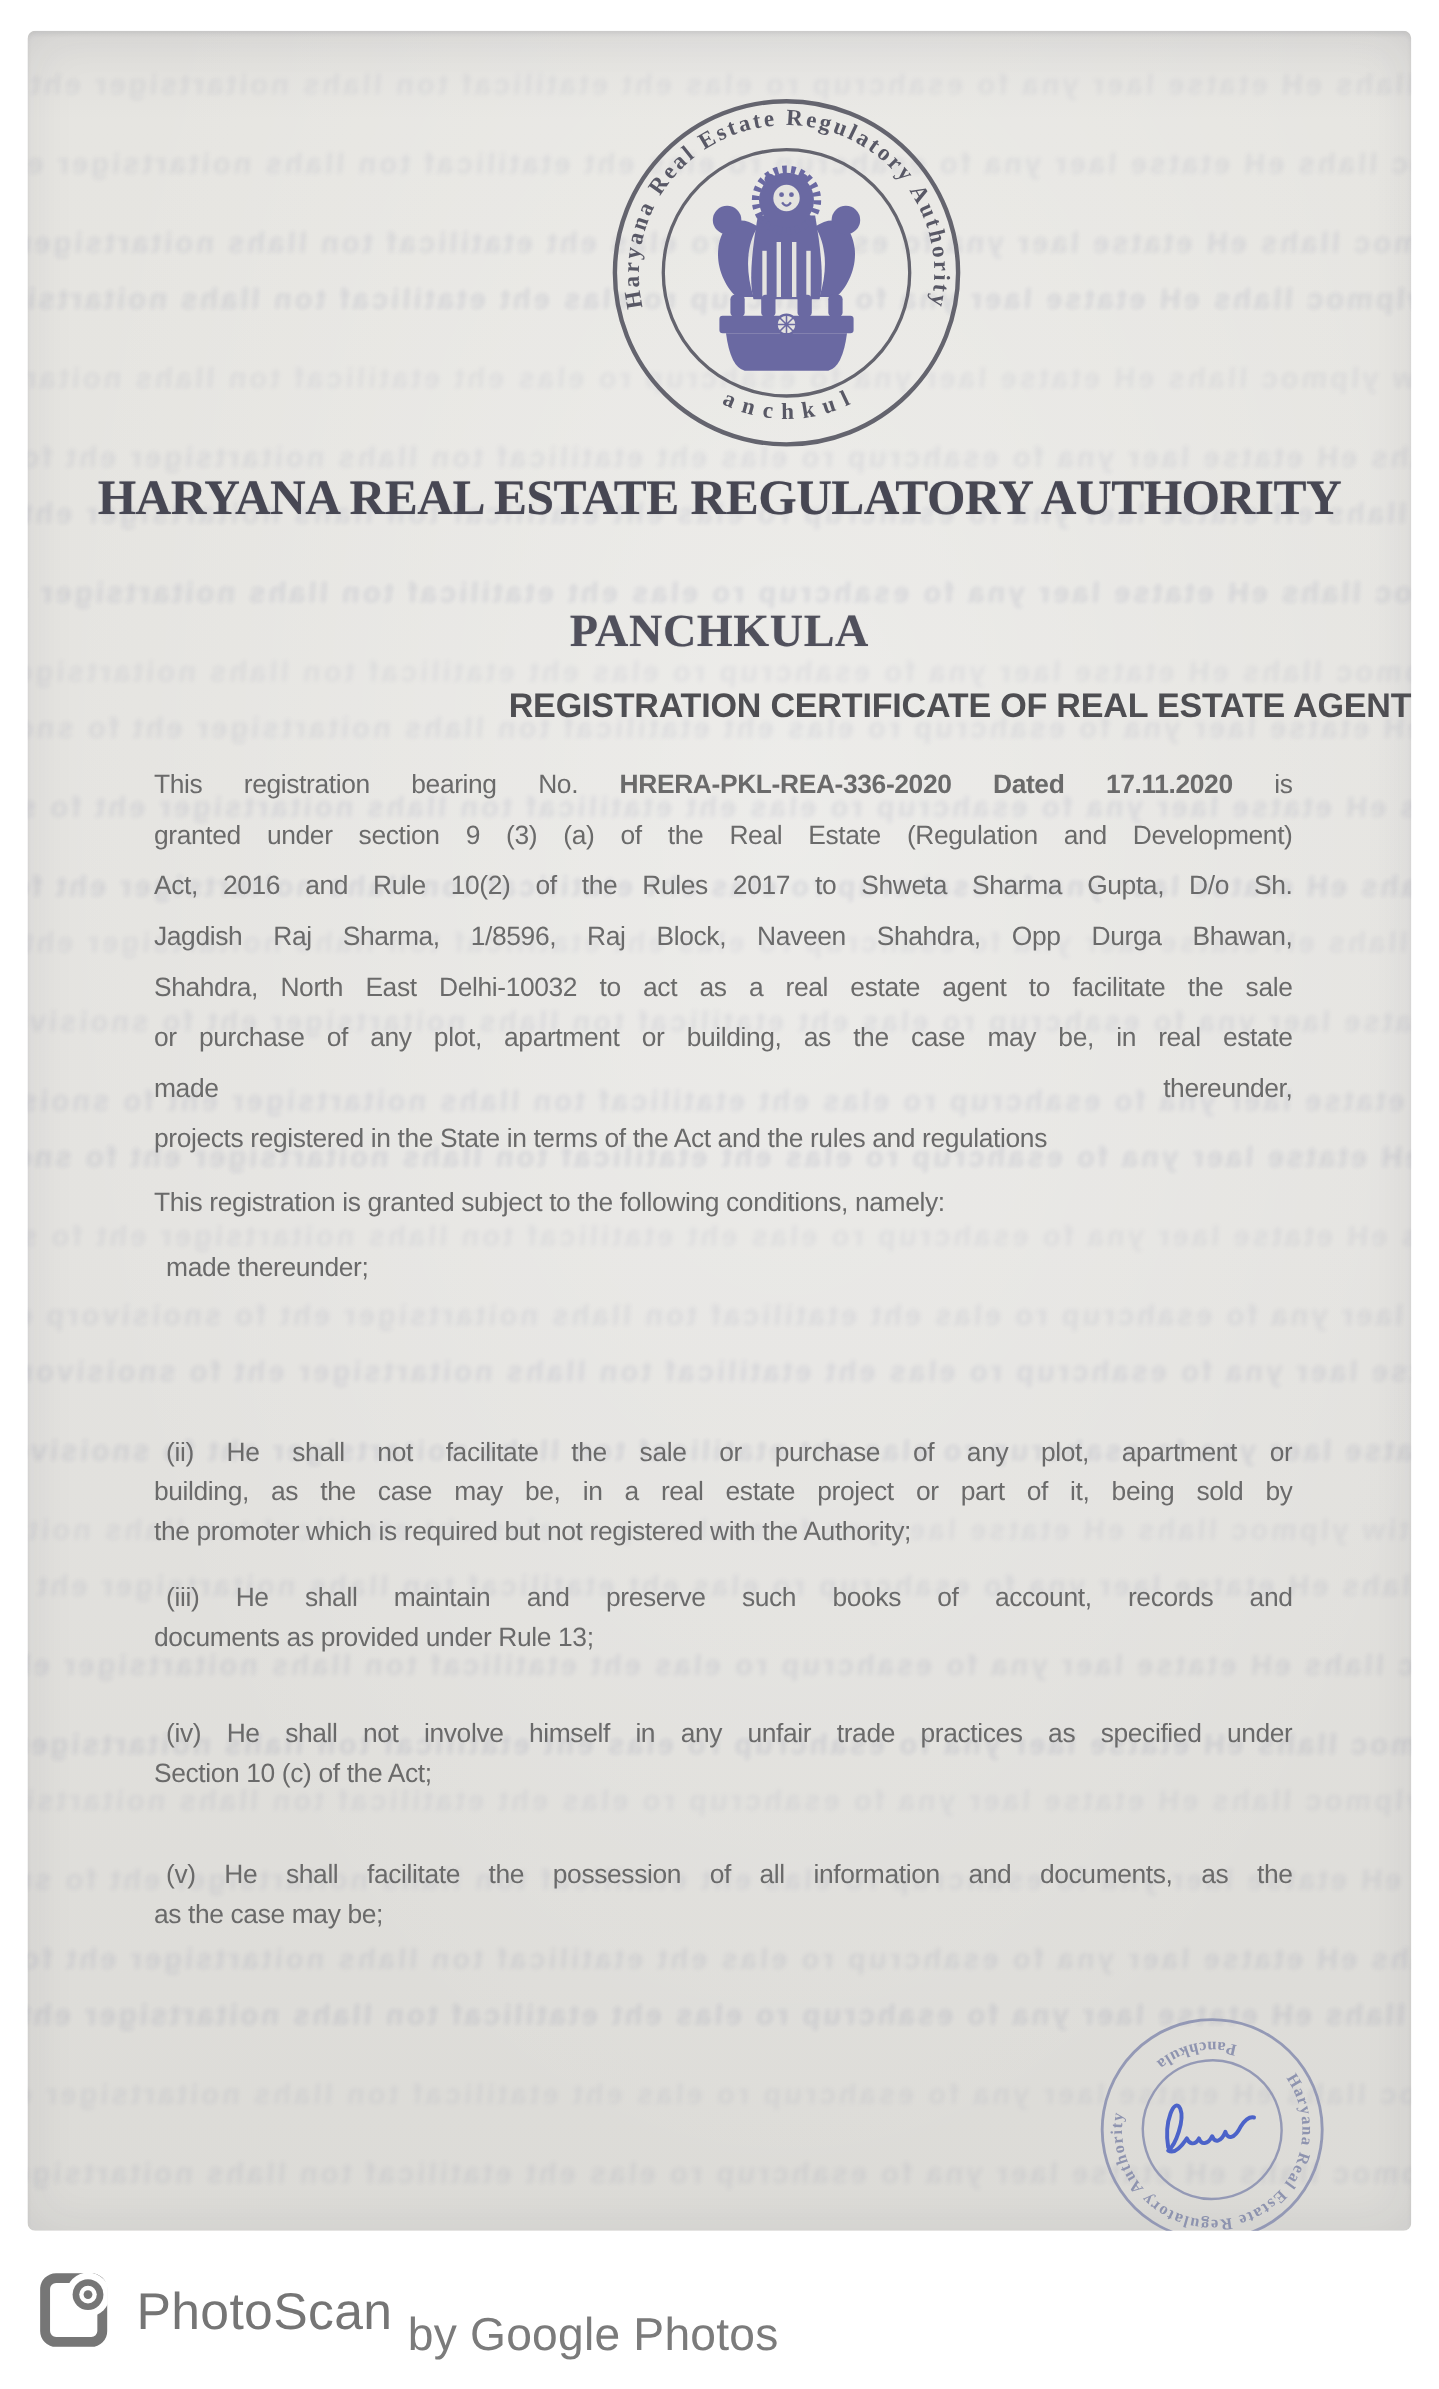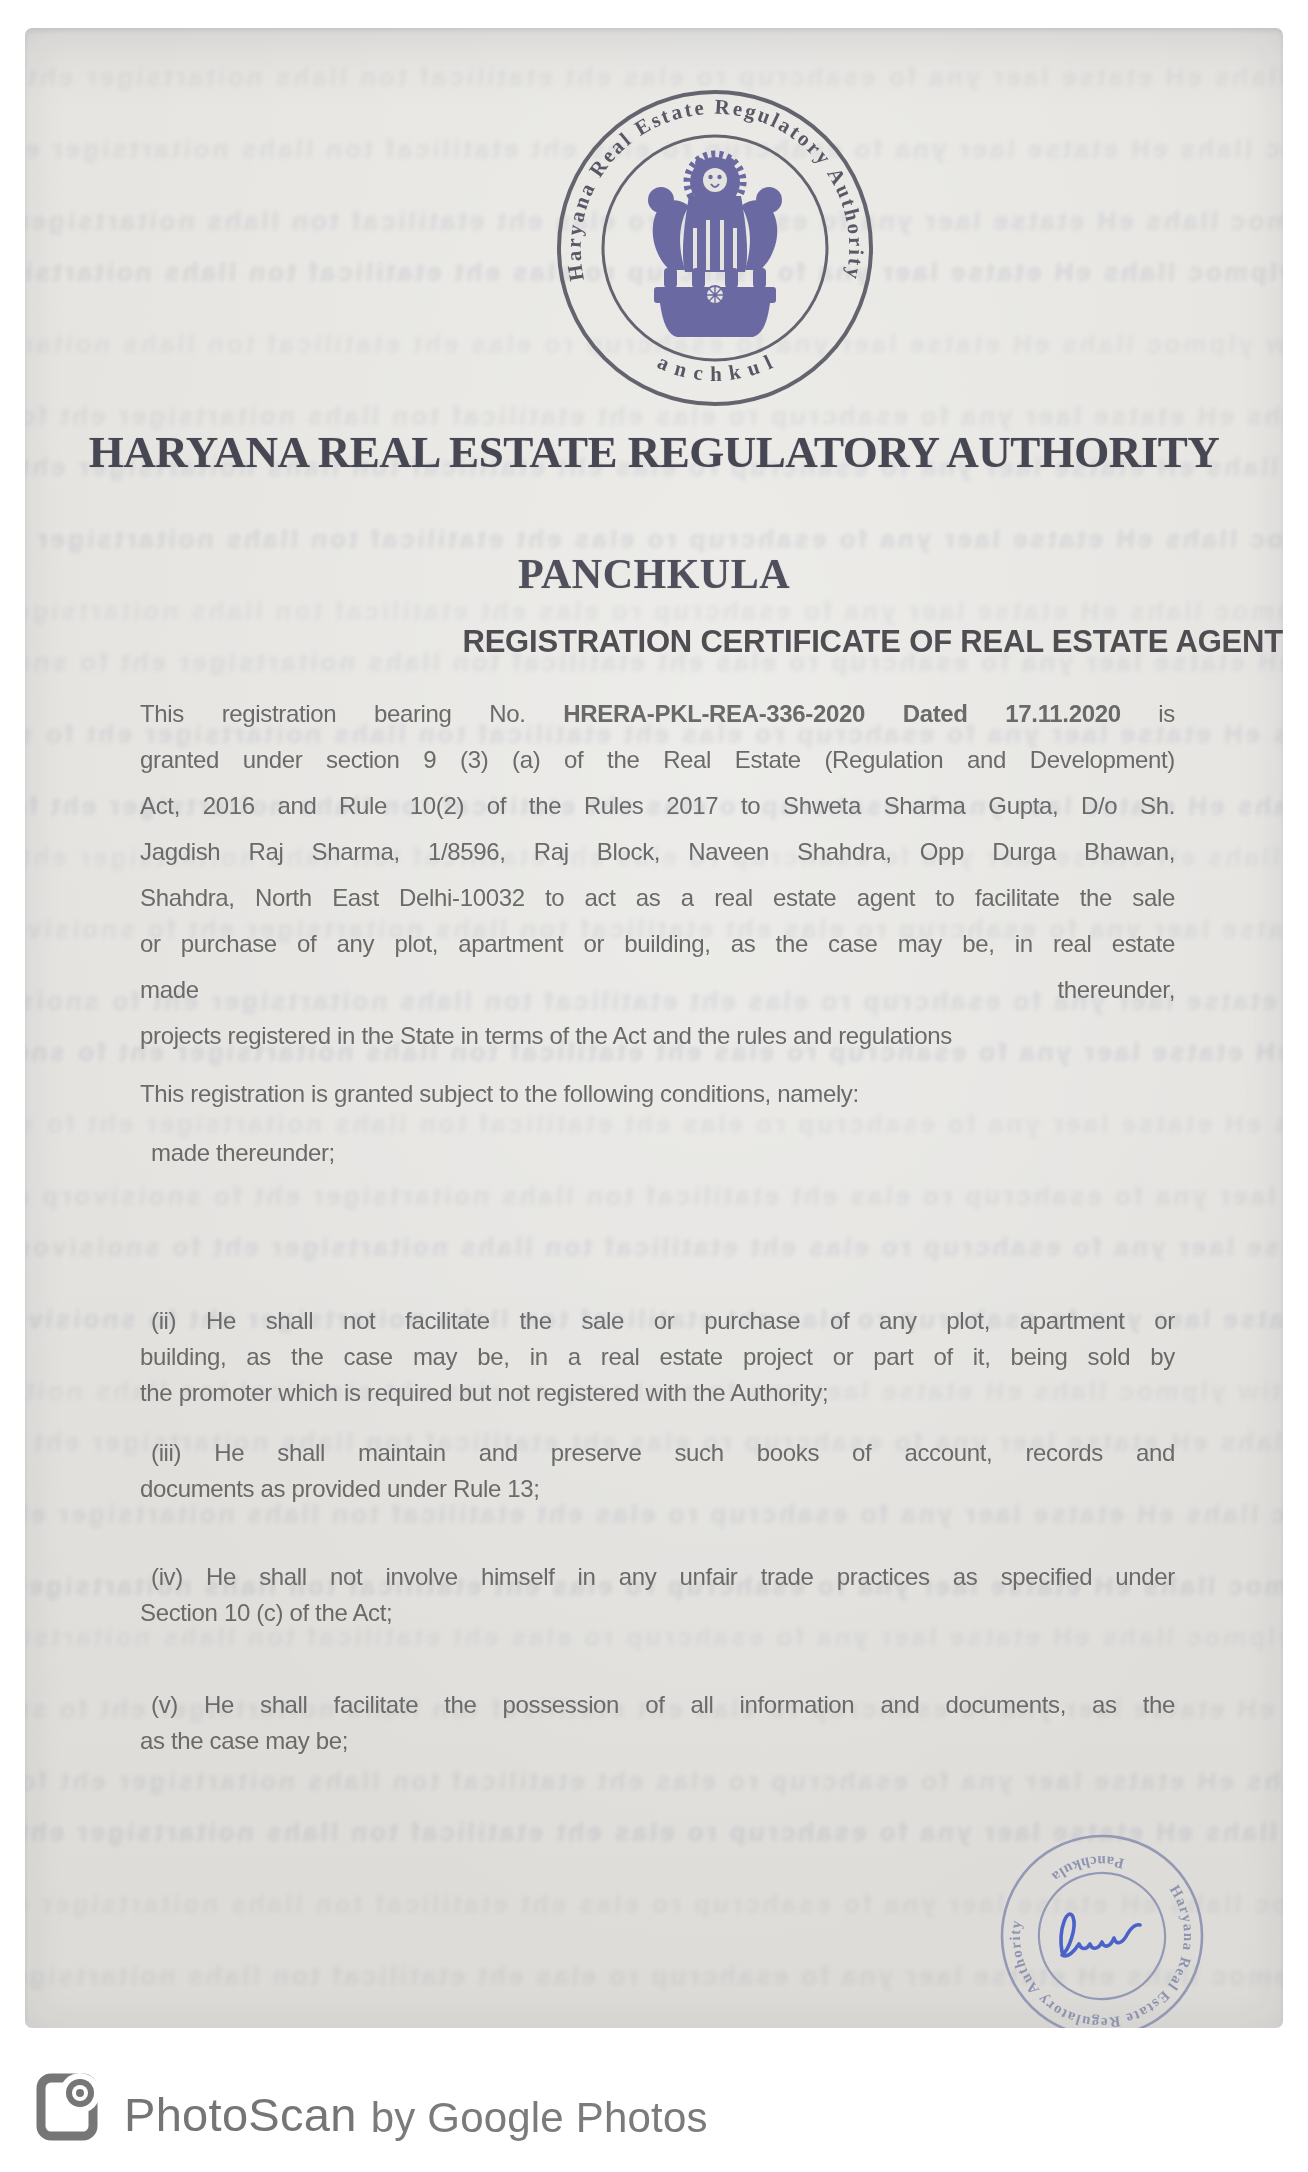--- a/index.html
+++ b/index.html
@@ -53,21 +53,21 @@
   .cond-i{top:1108px;}
   .cond-ii{top:1234px;margin-top:42px;}
   .cond-iii{top:1408px;}
   .cond-iv{top:1532px;}
   .cond-v{top:1660px;}
 
   
   .stamp{position:absolute;left:952px;top:1783px;width:250px;height:250px;filter:blur(0.5px);opacity:0.9;}
 
   
-  .footer{position:absolute;left:36px;top:2058px;height:84px;display:flex;align-items:flex-end;gap:26px;}
+  .footer{position:absolute;left:36px;top:2058px;height:84px;display:flex;align-items:center;gap:26px;}
   .app-name{font-size:47px;font-weight:500;color:#757575;letter-spacing:0.3px;}
   .byline{font-size:42px;font-weight:400;color:#7b7b7b;letter-spacing:0.2px;margin-left:-12px;margin-top:44px;}
 </style>
 </head>
 <body>
 
 <div class="scan">
 
   <div class="bleed" id="bleed">
       <div class="bleed-row" style="top: 34px; left: -40px; opacity: 0.55;">noitartsiger eht fo snoisivorp eht htiw ylpmoc llahs eH etatse laer yna fo esahcrup ro elas eht etatilicaf ton llahs noitartsiger eht fo snoisivorp eht htiw ylpmoc llahs eH etatse laer yna fo esahcrup ro elas eht etatilicaf ton llahs</div>

